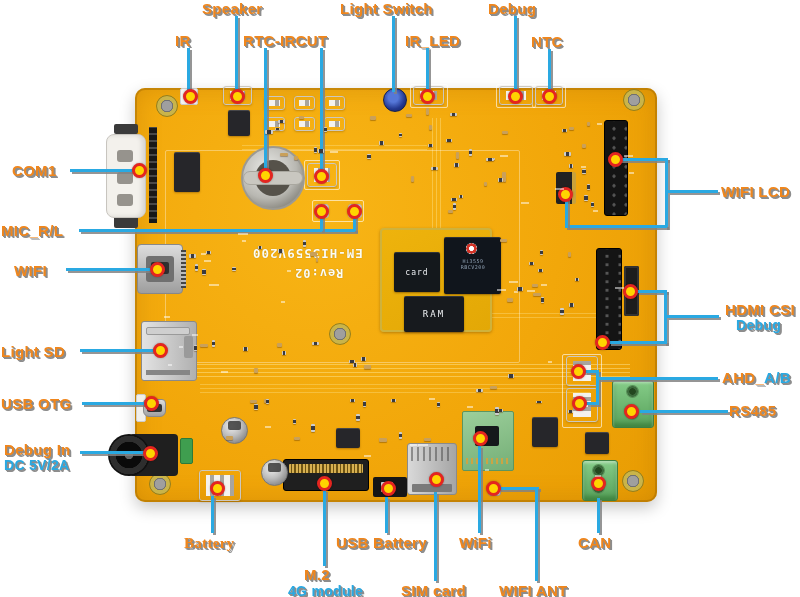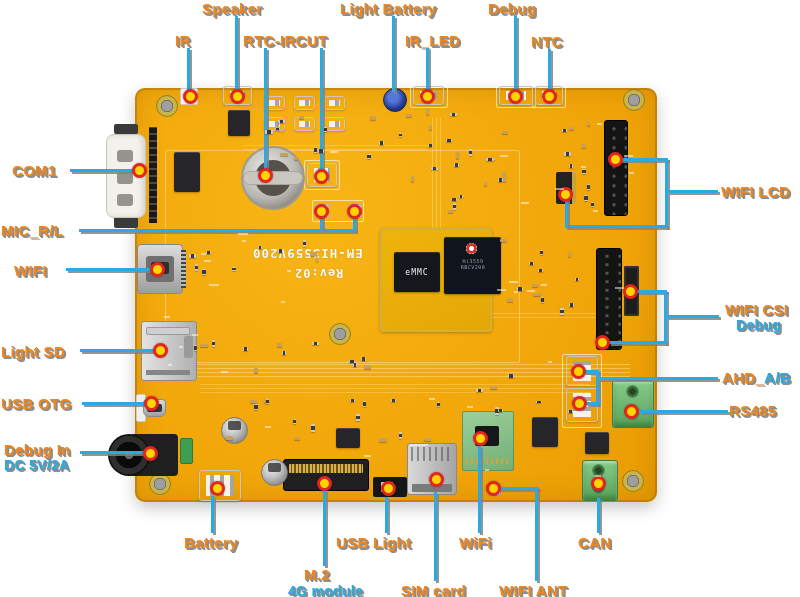--- a/index.html
+++ b/index.html
@@ -122,28 +122,31 @@
 
   <div class="cmp" style="left:241px;top:146px;width:64px;height:64px;border-radius:50%;border:2px solid #9c9a93;background:radial-gradient(circle at 40% 35%, #e9e9e6, #b9b8b2 55%, #84827a 82%);"></div>
   <div class="cmp" style="left:255px;top:160px;width:36px;height:36px;border-radius:50%;background:#56524a;"></div>
   <div class="cmp" style="left:243px;top:171px;width:60px;height:14px;background:#c9c7c0;border:1px solid #a9a79f;border-radius:7px;"></div>
   <div class="cmp wconn" style="left:307px;top:163px;width:30px;height:24px;"></div>
   <div class="cmp" style="left:315px;top:204px;width:14px;height:14px;background:#e8e6e0;border:1px solid #bbb;border-radius:3px;"></div>
   <div class="cmp" style="left:348px;top:204px;width:14px;height:14px;background:#e8e6e0;border:1px solid #bbb;border-radius:3px;"></div>
 
   <div class="cmp som" style="left:380px;top:228px;width:112px;height:104px;"></div>
   <div class="cmp chip" style="left:394px;top:252px;width:46px;height:40px;">
-      <span style="letter-spacing:1px;font-size:8px;">eMMC</span>
+      <span style="letter-spacing:1px;font-size:8px;">card</span>
     </div>
   <div class="cmp chip" style="left:444px;top:237px;width:57px;height:57px;background:#10151c;"></div>
   <div class="soc-logo" style="left:466px;top:243px;"></div>
   <div class="soc-txt" style="left:448px;top:258px;width:50px;">
     <div>Hi3559</div>
     <div>RBCV200</div>
   </div>
+  <div class="cmp chip" style="left:404px;top:296px;width:60px;height:36px;background:#171a1e;">
+      <span style="font-size:9px;">RAM</span>
+    </div>
 
   <div class="silktext" style="left:252px;top:246px;font-size:12.5px;">EM-HI3559V200</div>
   <div class="silktext" style="left:294px;top:266px;font-size:12px;">Rev:02</div>
 
   <div class="cmp hdr" style="left:604px;top:120px;width:24px;height:96px;background-size:12px 9.5px;background-position:3px 3px;"></div>
   <div class="cmp" style="left:556px;top:172px;width:20px;height:32px;background:#222;border-radius:2px;border-right:4px solid #caa23a;"></div>
   <div class="cmp hdr" style="left:596px;top:248px;width:26px;height:102px;background-size:13px 8.5px;background-position:3.5px 3px;"></div>
   <div class="cmp" style="left:624px;top:266px;width:15px;height:50px;background:#1d1d1d;border-radius:2px;box-shadow:inset 0 0 0 2px #333;"></div>
 
   <div class="cmp wconn vert" style="left:566px;top:356px;width:32px;height:30px;"></div>
@@ -179,39 +182,39 @@
   <div class="cmp cap" style="left:261px;top:459px;width:27px;height:27px;"></div>
   <div class="cmp capmark" style="left:268px;top:463px;width:13px;height:9px;"></div>
 
   <div class="cmp soic" style="left:532px;top:417px;width:26px;height:30px;"></div>
   <div class="cmp soic" style="left:585px;top:432px;width:24px;height:22px;"></div>
   <div class="cmp soic" style="left:336px;top:428px;width:24px;height:20px;"></div>
 
   <div class="lbl" id="lab-ir" style="left:175px;top:33px;">IR</div>
   <div class="lbl" id="lab-speaker" style="left:202px;top:1px;">Speaker</div>
   <div class="lbl" id="lab-rtc-ircut" style="left:243px;top:33px;">RTC-IRCUT</div>
-  <div class="lbl" id="lab-light-sensor" style="left:340px;top:1px;">Light Battery</div>
+  <div class="lbl" id="lab-light-sensor" style="left:340px;top:1px;">Light Switch</div>
   <div class="lbl" id="lab-ir-led" style="left:405px;top:33px;">IR_LED</div>
   <div class="lbl" id="lab-debug" style="left:488px;top:1px;">Debug</div>
   <div class="lbl" id="lab-ntc" style="left:531px;top:34px;">NTC</div>
   <div class="lbl" id="lab-com1" style="left:12px;top:163px;">COM1</div>
   <div class="lbl" id="lab-mic-rl" style="left:1px;top:223px;">MIC_R/L</div>
   <div class="lbl" id="lab-hdmi" style="left:14px;top:263px;">WIFI</div>
   <div class="lbl" id="lab-micro-sd" style="left:1px;top:344px;">Light SD</div>
   <div class="lbl" id="lab-usb-otg" style="left:1px;top:396px;">USB OTG</div>
   <div class="lbl" id="lab-power-in" style="left:4px;top:442px;">Debug In</div>
   <div class="lbl sub blue" id="lab-power-in-sub" style="left:4px;top:457px;">DC 5V/2A</div>
   <div class="lbl" id="lab-mipi-lcd" style="left:721px;top:184px;">WIFI LCD</div>
-  <div class="lbl" id="lab-mipi-csi" style="left:725px;top:302px;">WIFI CSI</div>
+  <div class="lbl" id="lab-mipi-csi" style="left:725px;top:302px;">HDMI CSI</div>
   <div class="lbl sub blue" id="lab-mipi-csi-sub" style="left:736px;top:317px;">Debug</div>
   <div class="lbl" id="lab-ahd" style="left:722px;top:370px;"><span>AHD_</span><span class="blue">A/B</span></div>
   <div class="lbl" id="lab-rs485" style="left:729px;top:403px;">RS485</div>
   <div class="lbl" id="lab-can" style="left:578px;top:535px;">CAN</div>
-  <div class="lbl" id="lab-battery" style="left:184px;top:535px;">Battery</div>
-  <div class="lbl" id="lab-usb-switch" style="left:336px;top:535px;">USB Light</div>
+  <div class="lbl" id="lab-battery" style="left:184px;top:535px;font-family:Liberation Serif, serif;">Battery</div>
+  <div class="lbl" id="lab-usb-switch" style="left:336px;top:535px;">USB Battery</div>
   <div class="lbl" id="lab-wifi" style="left:459px;top:535px;">WiFi</div>
   <div class="lbl" id="lab-m2" style="left:304px;top:567px;">M.2</div>
   <div class="lbl sub blue" id="lab-m2-sub" style="left:288px;top:583px;">4G module</div>
   <div class="lbl" id="lab-sim-card" style="left:401px;top:583px;">SIM card</div>
   <div class="lbl" id="lab-wifi-ant" style="left:499px;top:583px;">WIFI ANT</div>
 
   <div class="ln" style="left:187px;top:48px;width:3px;height:42px;"></div>
   <div class="ln" style="left:235px;top:16px;width:3px;height:74px;"></div>
   <div class="ln" style="left:264px;top:48px;width:3px;height:124px;"></div>
   <div class="ln" style="left:320px;top:48px;width:3px;height:125px;"></div>

